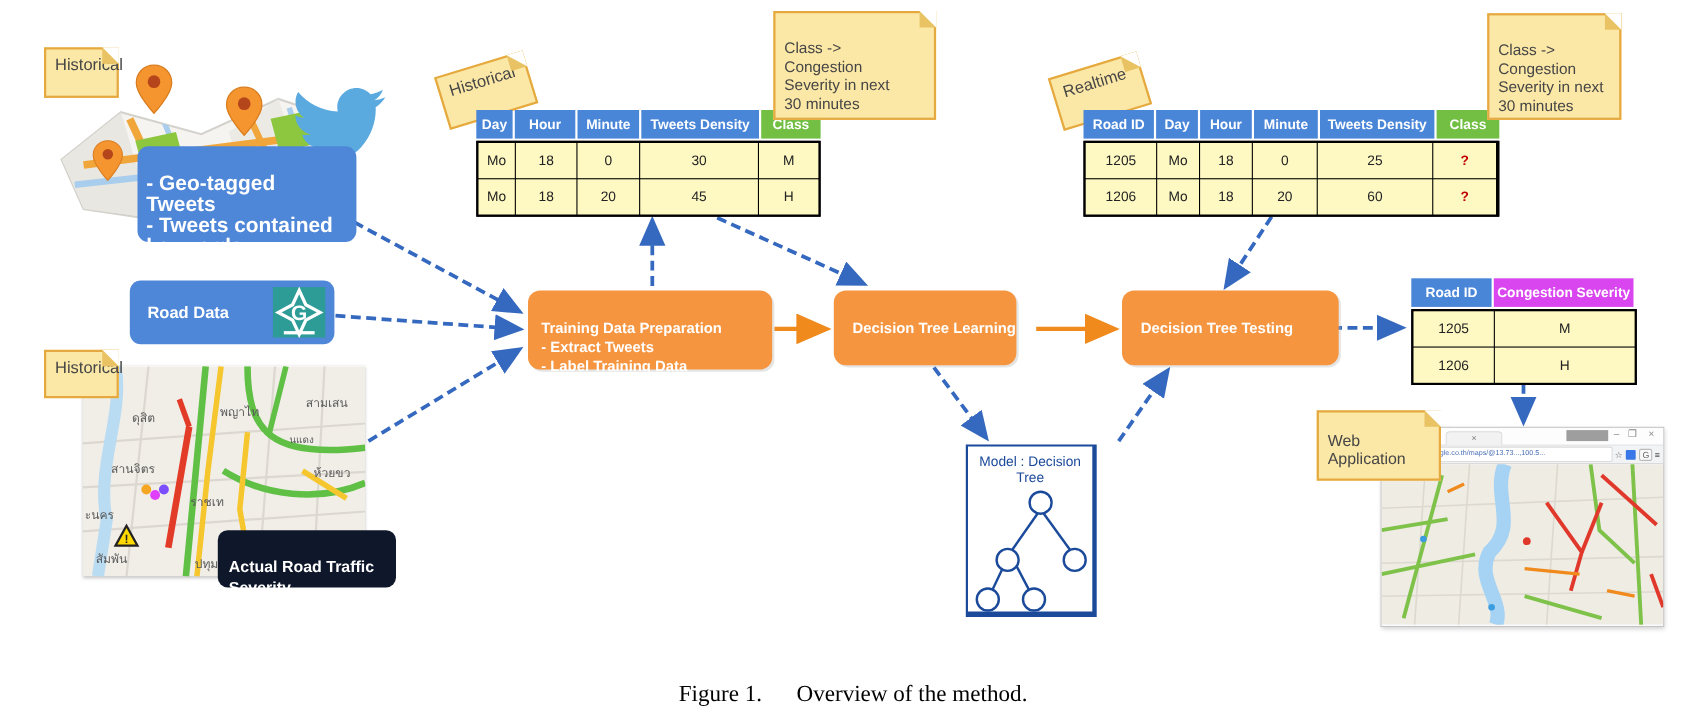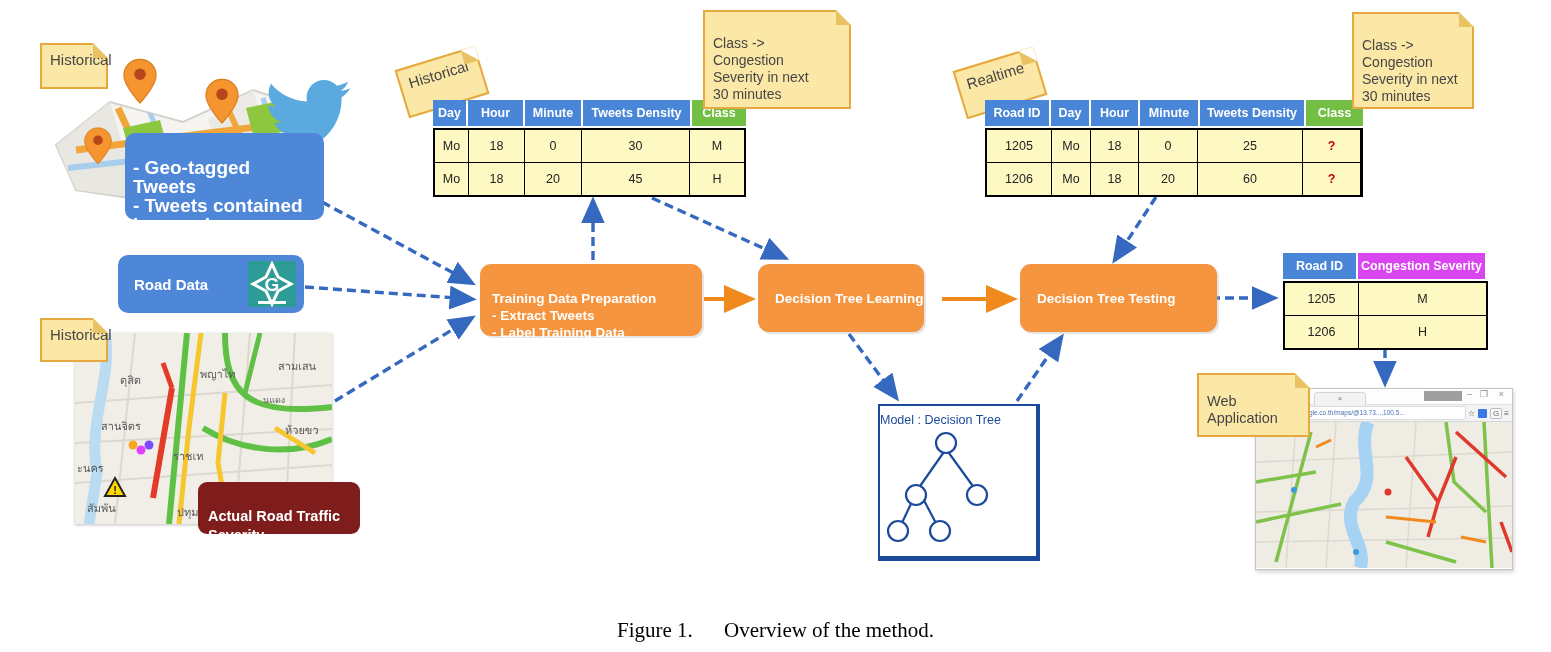--- a/index.html
+++ b/index.html
@@ -12,40 +12,40 @@
   .note{position:absolute;background:#fbe7a6;border:2px solid #e5a93f;color:#464646;
         font-size:14px;padding:6px 8px;line-height:17px;box-sizing:border-box;z-index:4;}
   .note::after{content:"";position:absolute;top:-2px;right:-2px;border-style:solid;
         border-width:0 15px 15px 0;border-color:#e9c263 #ffffff;}
   .note.rot{transform:rotate(-17deg);z-index:1;font-size:15px;}
 
   
   .bluebox{position:absolute;background:#4e86d8;color:#fff;border-radius:10px;
         font-weight:bold;box-sizing:border-box;z-index:3;}
   
-  .greenbox{position:absolute;background:#7f1d1d;color:#fff;border-radius:9px;
+  .greenbox{position:absolute;background:#0f172a;color:#fff;border-radius:9px;
         font-weight:bold;box-sizing:border-box;z-index:3;}
   
   .procbox{position:absolute;background:#f6953f;color:#fff;border-radius:11px;
         font-weight:bold;font-size:13.5px;line-height:17px;box-sizing:border-box;z-index:2;
         box-shadow:2px 2px 0 rgba(180,180,180,.35);}
 
   
   .tbl{position:absolute;z-index:2;}
   .t-head{display:grid;grid-template-columns:var(--cols);gap:2px;margin-bottom:2px;}
   .t-head .th{color:#fff;font-size:12.5px;font-weight:bold;text-align:center;padding:6px 1px;}
   .t-body{display:grid;grid-template-columns:var(--cols);gap:1px;background:#000;
           border:2px solid #000;}
   .t-body .td{background:#fef9c3;color:#222;font-size:12.5px;text-align:center;padding:9px 1px;}
   .t-body .td.q{color:#c00000;font-weight:bold;}
 
   
-  #model-box{position:absolute;left:878px;top:404px;width:162px;height:157px;background:#fff;
+  #model-box{position:absolute;left:878px;top:404px;width:119px;height:157px;background:#fff;
         border:2px solid #1b4a9b;border-right-width:4px;border-bottom-width:5px;
-        box-sizing:border-box;z-index:2;text-align:left;}
+        box-sizing:border-box;z-index:2;text-align:center;}
   #model-box .title{color:#1b4a9b;font-size:12.5px;margin-top:7px;}
 
   
   #browser{position:absolute;left:1255px;top:388px;width:258px;height:182px;background:#fff;
         border:1px solid #c4c4c4;box-shadow:1px 2px 4px rgba(0,0,0,.18);z-index:1;box-sizing:border-box;}
   #browser .tabbar{position:relative;height:15px;background:#fdfdfd;}
   #browser .tab{position:absolute;left:58px;top:3px;width:50px;height:12px;background:#f2f2f2;
         border:1px solid #d4d4d4;border-bottom:none;border-radius:4px 4px 0 0;
         font-size:8px;color:#777;text-align:center;line-height:11px;}
   #browser .badge{position:absolute;left:168px;top:2px;width:38px;height:10px;background:#9e9e9e;}

